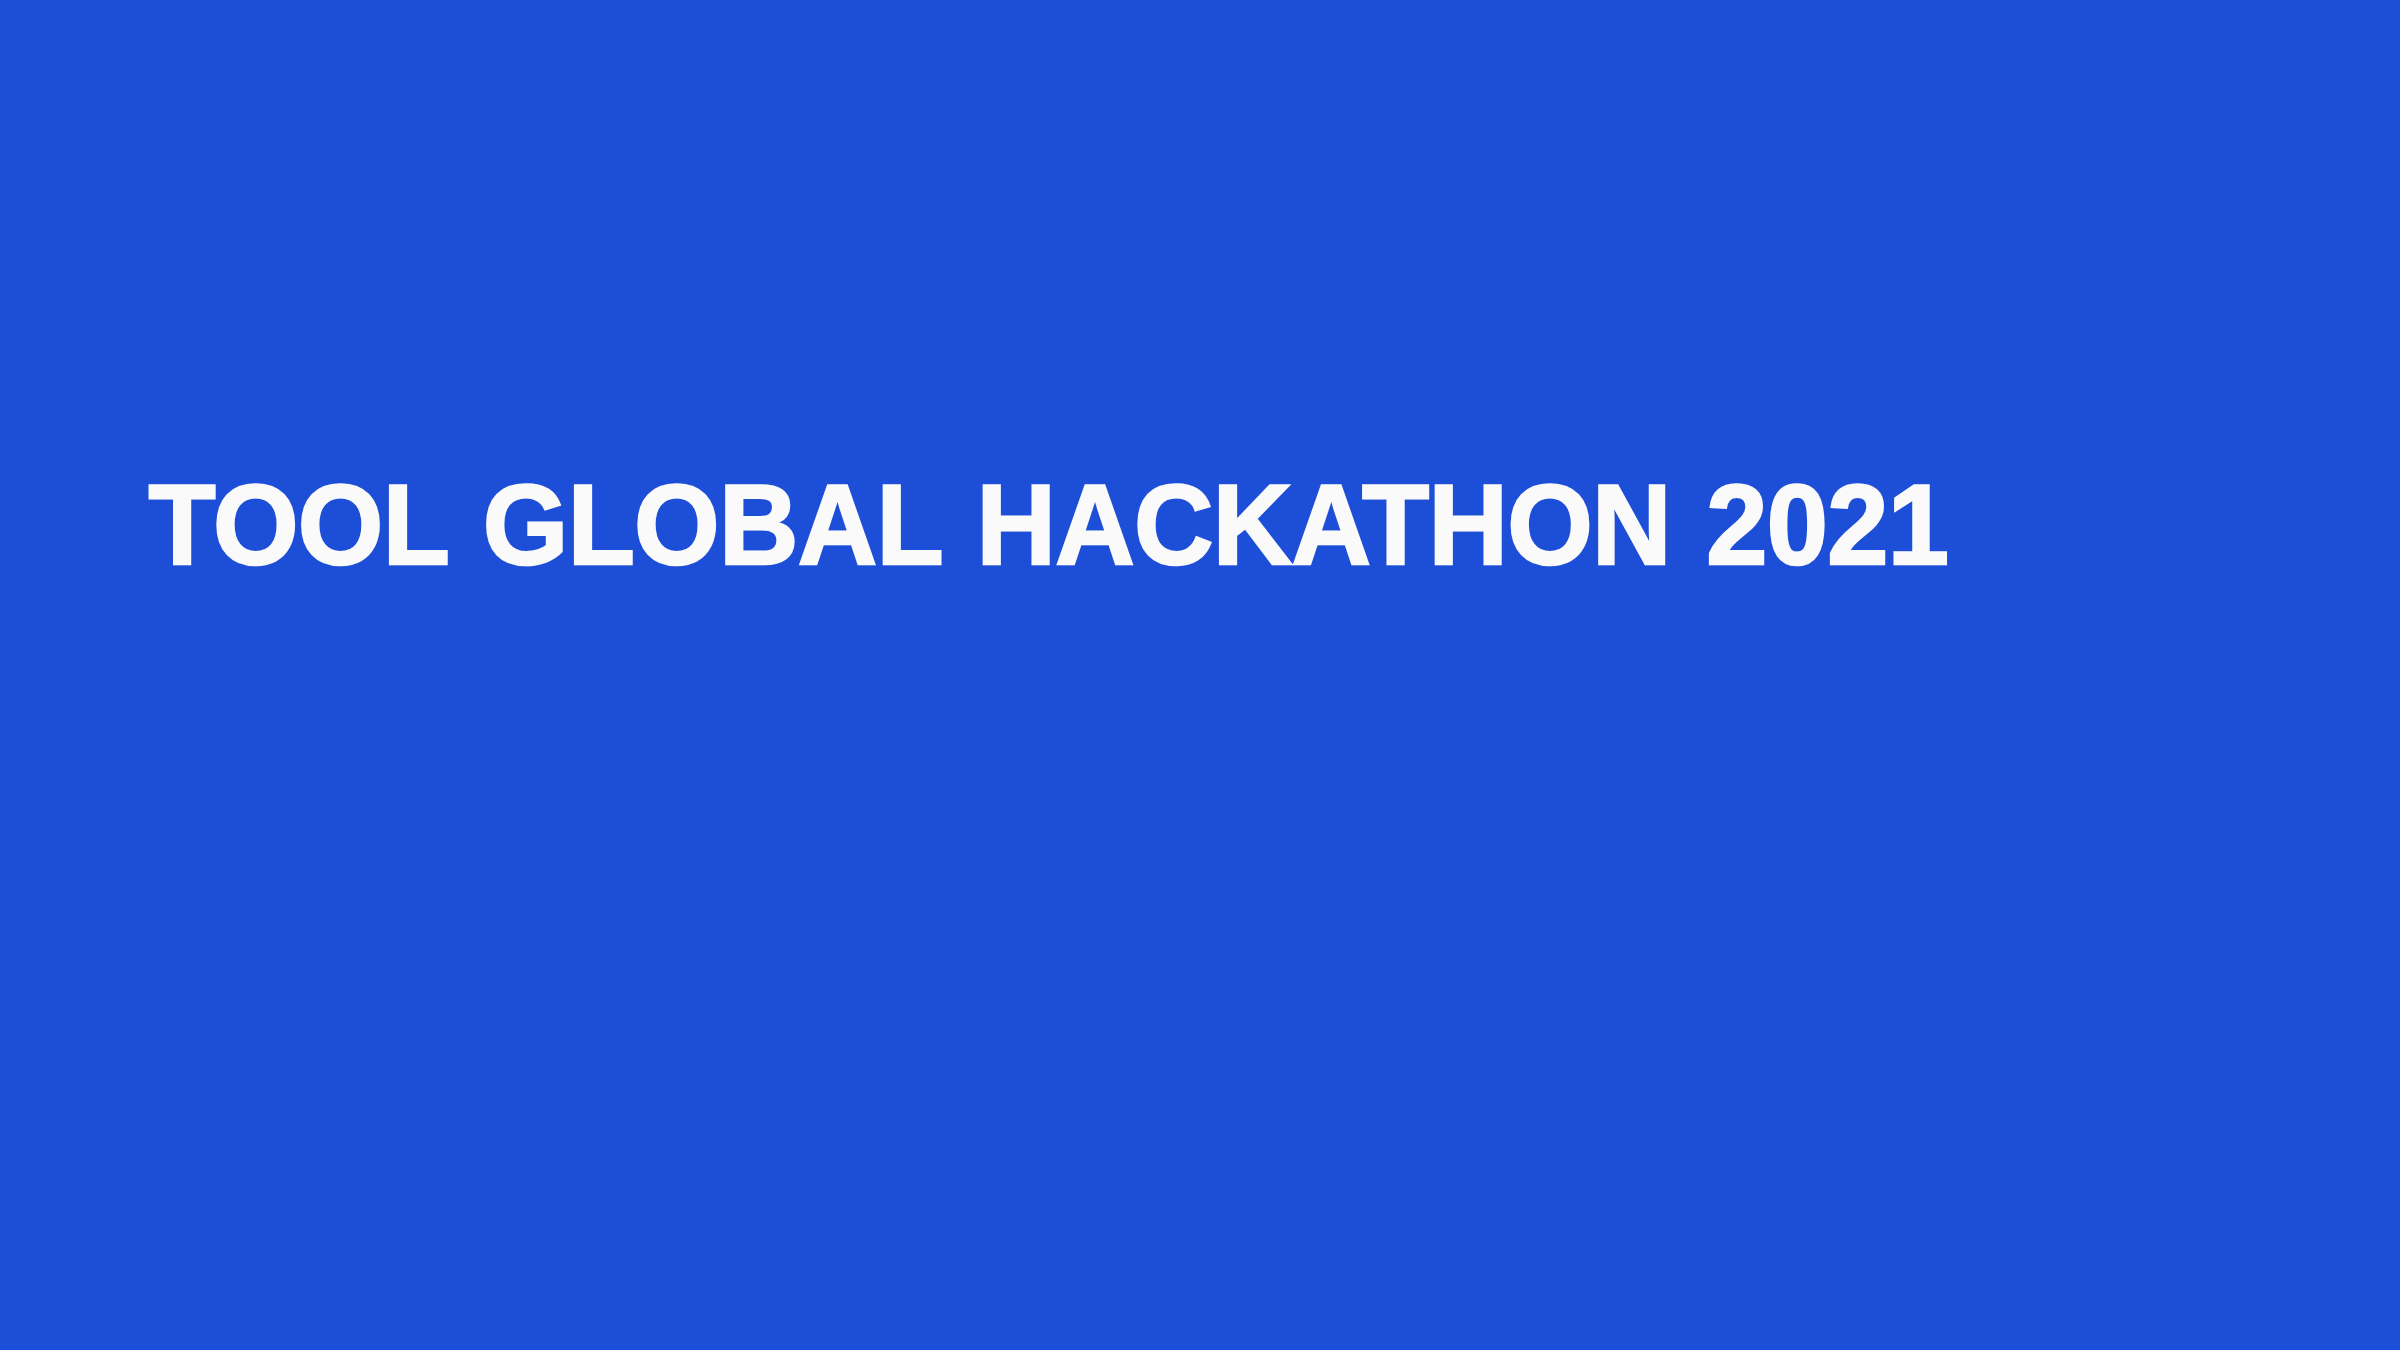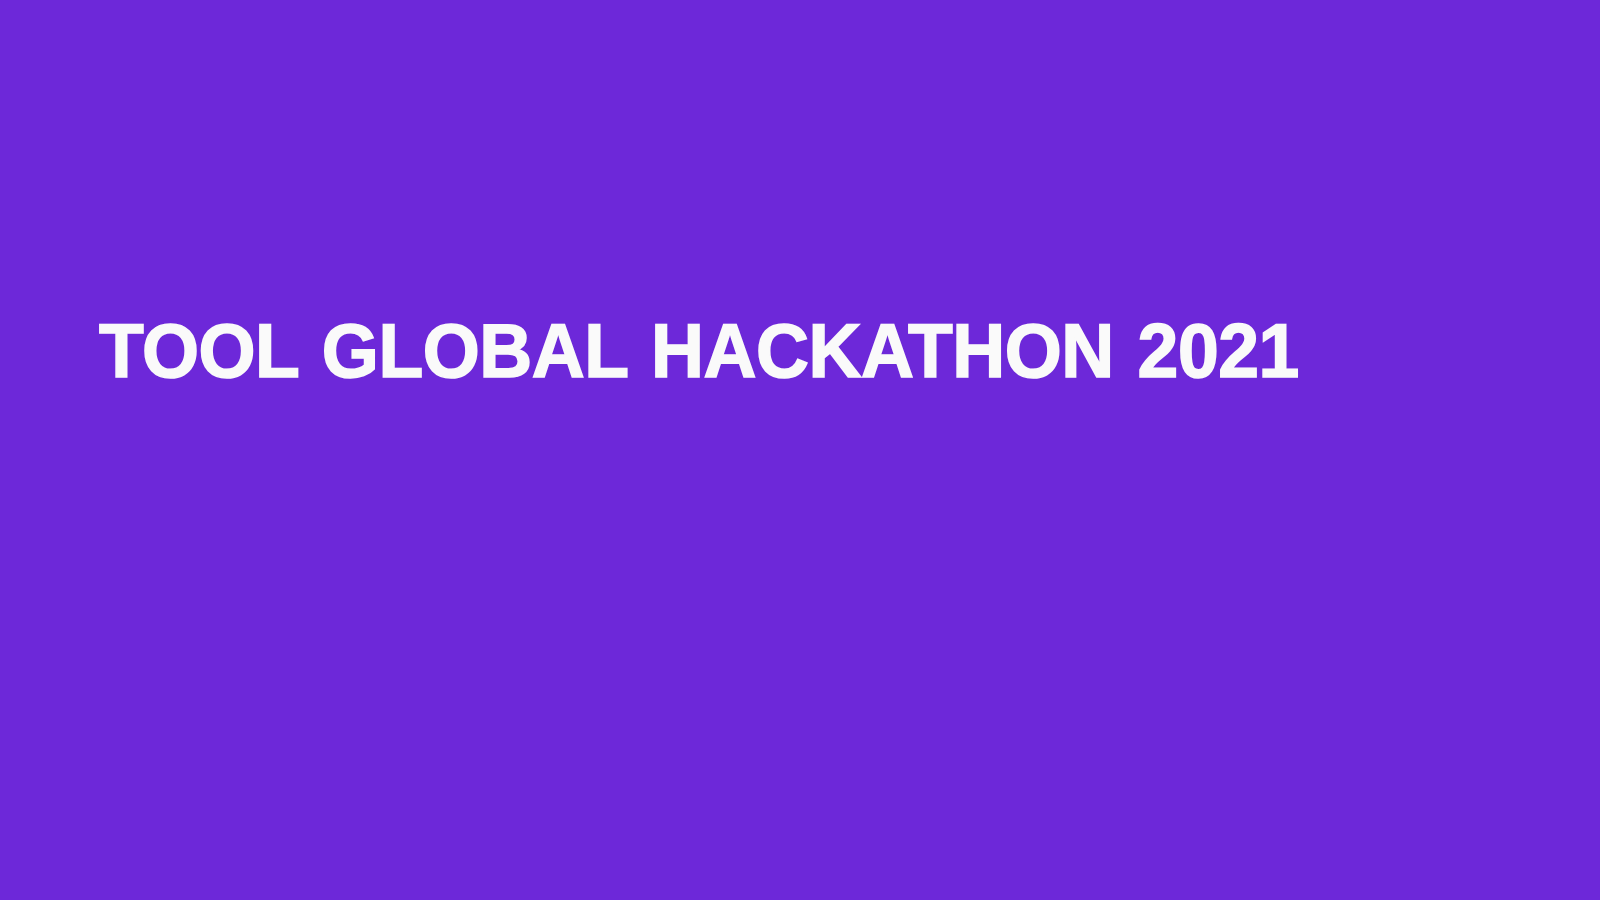--- a/index.html
+++ b/index.html
@@ -50,19 +50,19 @@
     text-transform: uppercase;
     
     -webkit-text-stroke: 1.6px #FAFAFA;
     transform: scaleX(0.965);
     transform-origin: left center;
   }
 </style>
 </head>
 <body>
 
-<div class="slide" style="background-color: #6d28d9; padding-left: 22px;">
+<div class="slide" style="background-color: #1d4ed8; padding-left: 22px;">
 
   <div class="title-block">
     <h1 class="headline" style="color: rgb(250, 250, 250); -webkit-text-stroke: 1.6px rgb(250, 250, 250);">TOOL GLOBAL HACKATHON 2021</h1>
   </div>
 
 </div>
 
 </body></html>

